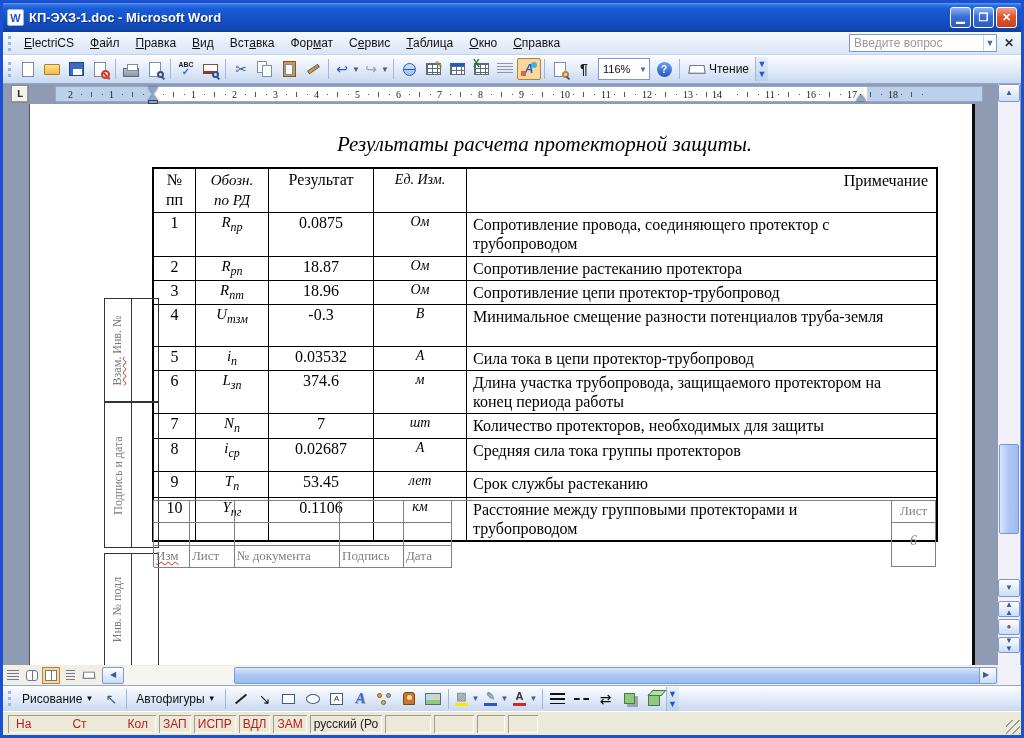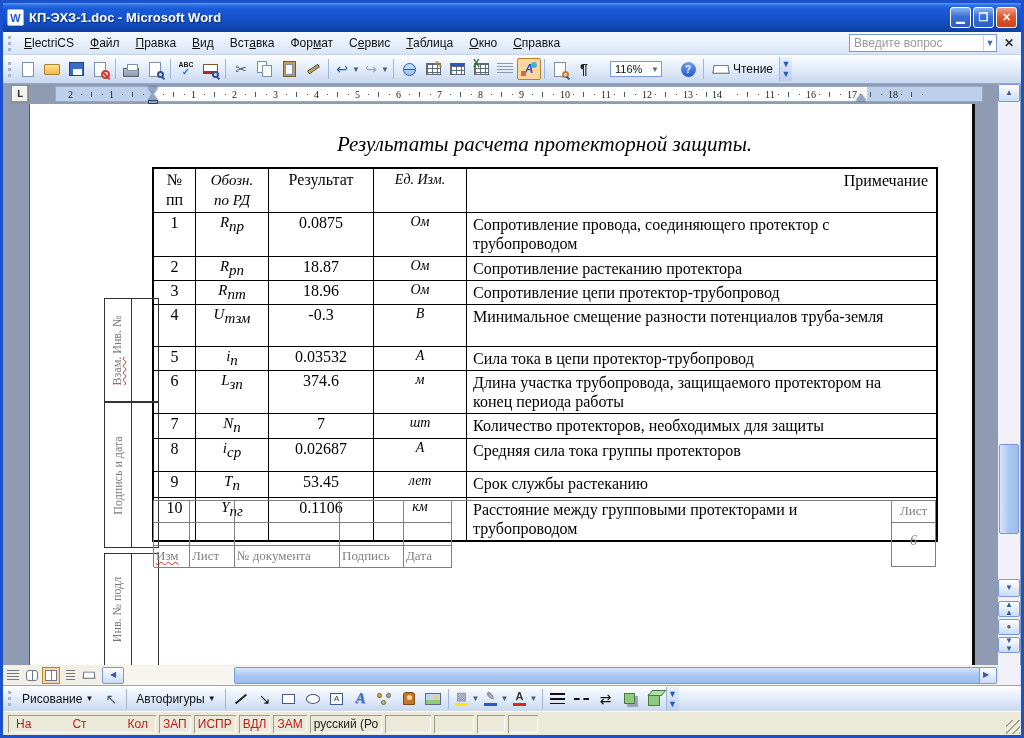--- a/index.html
+++ b/index.html
@@ -57,21 +57,21 @@
   .minitable.hdr{border-top:3px solid #2458c5;}
   .excel{position:relative;}
   .excel .x{position:absolute;left:4px;top:0px;color:#1e7a34;font-weight:bold;font-size:10px;}
   .cols2{width:15px;height:12px;background:
     repeating-linear-gradient(#8d98a6 0 1px,transparent 1px 3px);border-left:6px solid transparent;border-right:0;position:relative;}
   .cols2:after{content:"";position:absolute;left:-7px;top:0;width:6px;height:12px;background:repeating-linear-gradient(#8d98a6 0 1px,transparent 1px 3px);}
   .drawhl{background:#fcd6a0;border:1px solid #b5822e;border-radius:2px;}
   .drawhl .dA{color:#2458c5;font-weight:bold;font-style:italic;font-size:12px;}
   .drawhl .dot{position:absolute;right:3px;top:3px;width:6px;height:6px;border-radius:50%;background:#3fb3d4;}
   .drawhl .sq{position:absolute;left:3px;bottom:3px;width:5px;height:5px;background:#d46a3f;}
-  .zoombox{width:52px;height:16px;background:#fff;border:1px solid #7a96df;display:flex;align-items:center;font-size:11px;color:#111;padding-left:4px;margin:0 14px;}
+  .zoombox{width:52px;height:22px;background:#fff;border:1px solid #7a96df;display:flex;align-items:center;font-size:11px;color:#111;padding-left:4px;margin:0 2px;}
   .zoombox .qarr{margin-left:auto;font-size:8px;color:#4a6aa5;padding-right:2px;}
   .helpico{width:15px;height:15px;border-radius:50%;background:linear-gradient(#6f9ff0,#2458c5);color:#fff;font-size:10px;font-weight:bold;display:flex;align-items:center;justify-content:center;}
   .readbtn{display:flex;align-items:center;gap:4px;font-size:12px;color:#111;padding:2px 6px;}
   .openbook{width:16px;height:10px;background:#fff;border:1px solid #5c6a7a;transform:perspective(30px) rotateX(30deg);}
   .chev{width:13px;height:24px;display:flex;align-items:center;justify-content:center;color:#2458c5;font-size:9px;background:linear-gradient(180deg,#e8f0fb,#bcd0ee);border-left:1px solid #9fb6d9;}
 
   
   .rulerrow{top:81px;height:20px;background:#8e9bb3;}
   .tabsel{position:absolute;left:8px;top:1px;width:18px;height:18px;background:#f4f2ec;border:1px solid #888;box-shadow:inset -1px -1px 0 #999, inset 1px 1px 0 #fff;color:#333;font-weight:bold;font-size:11px;display:flex;align-items:center;justify-content:center;font-family:"Liberation Mono",monospace;}
   .rulerbar{position:absolute;left:52px;top:2px;width:928px;height:16px;background:#bcd0ec;border:1px solid #98a8c4;}
@@ -84,21 +84,21 @@
   .indent-box{position:absolute;bottom:-3px;width:10px;height:4px;background:#93a5c4;border:1px solid #33415e;}
 
   
   .docarea{top:101px;height:561px;background:#8e9bb3;overflow:hidden;}
   .page{position:absolute;left:26px;top:0;width:946px;height:561px;background:#fff;border-left:1px solid #555;border-right:3px solid #0c0c0c;}
   .heading{position:absolute;left:123px;top:28px;width:783px;text-align:center;font-family:"Liberation Serif",serif;font-style:italic;font-size:21px;color:#000;}
   .doctable{position:absolute;left:123px;top:64px;border-collapse:collapse;table-layout:fixed;font-family:"Liberation Serif",serif;color:#000;}
   .doctable td,.doctable th{border:1px solid #000;vertical-align:top;padding:1px 2px;font-weight:normal;overflow:hidden;}
   .doctable .c-num{width:42px;text-align:center;font-size:16px;}
   .doctable .c-sym{width:73px;text-align:center;font-size:15px;font-style:italic;}
-  .doctable .c-sym sub{font-size:15px;}
+  .doctable .c-sym sub{font-size:12px;}
   .doctable .c-res{width:105px;text-align:center;font-size:16px;}
   .doctable .c-unit{width:93px;text-align:center;font-size:14px;font-style:italic;}
   .doctable .c-note{width:470px;text-align:left;font-size:16px;line-height:19px;padding:2px 40px 2px 6px;}
   .doctable thead th{font-size:15px;line-height:20px;text-align:center;vertical-align:top;}
   .doctable thead .c-note{text-align:right;padding-right:8px;}
   .outer2{outline:1px solid #000;}
 
   .frame{position:absolute;border:1px solid #333;display:flex;}
   .frame .fcol1{width:27px;border-right:1px solid #333;display:flex;align-items:center;justify-content:center;overflow:hidden;}
   .frame .fcol2{flex:1;}

